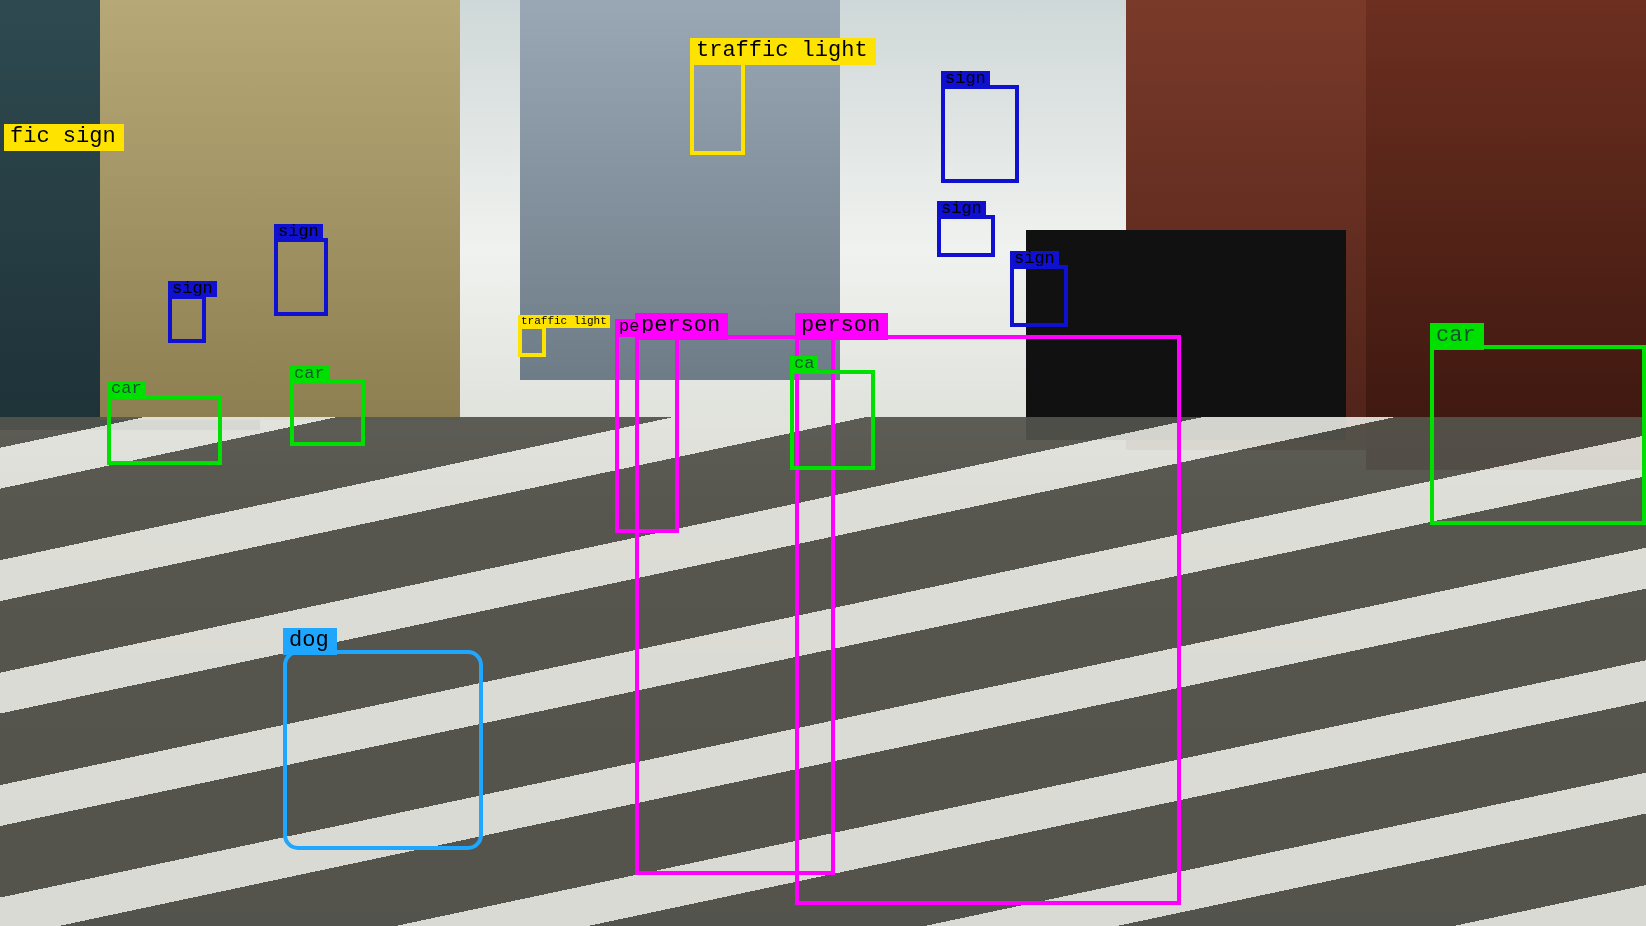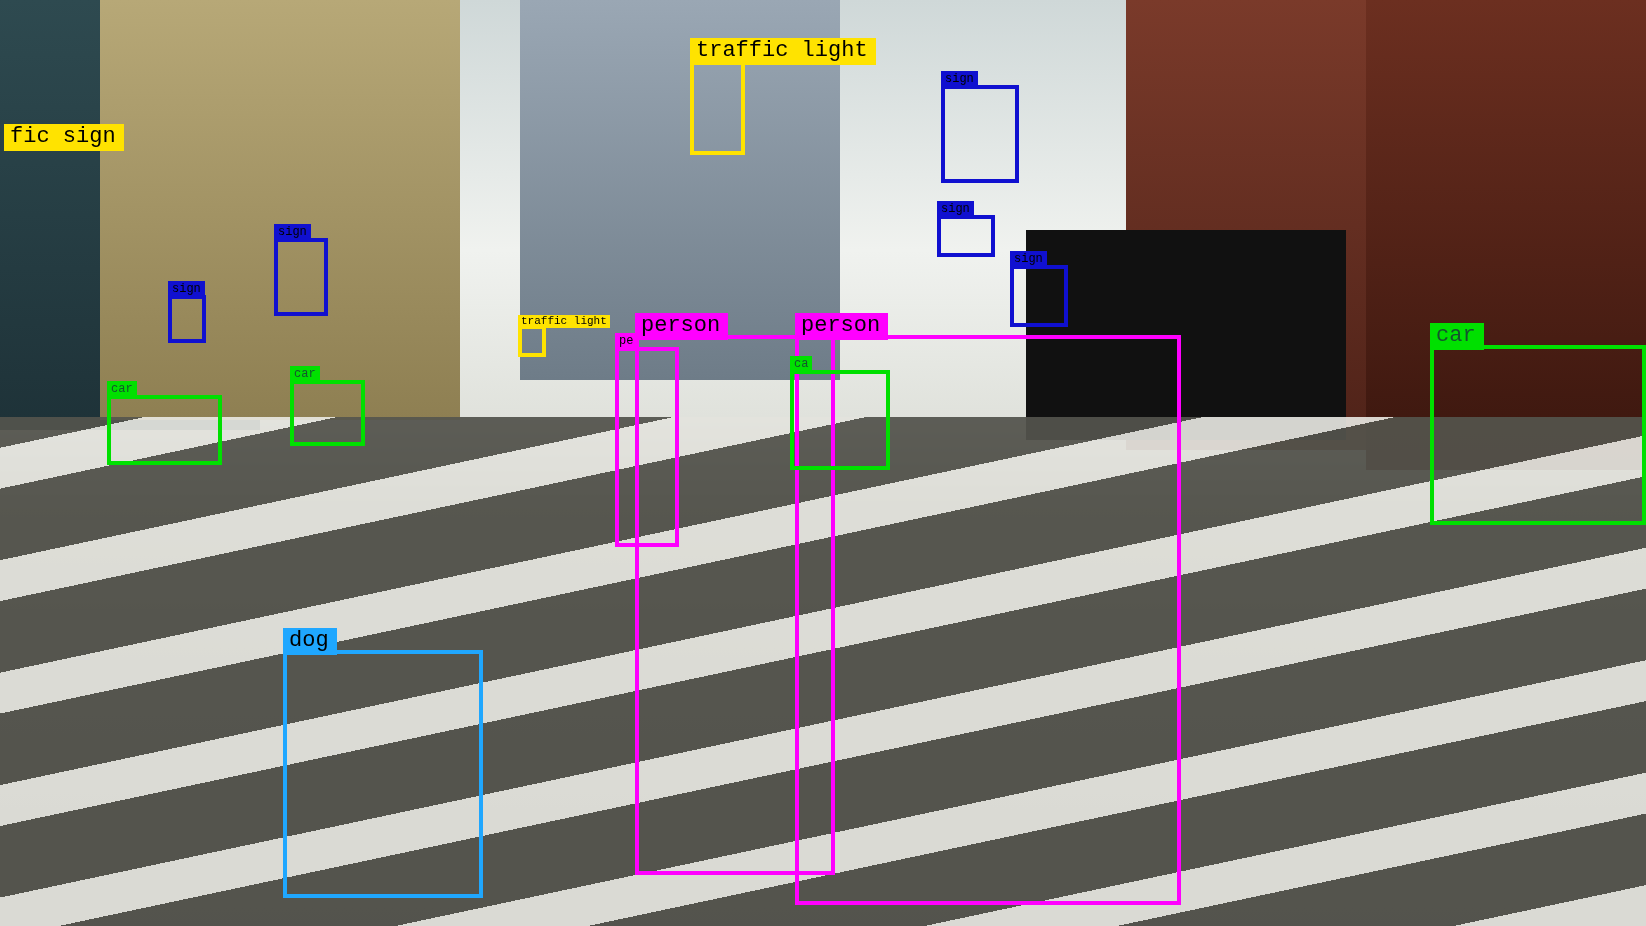--- a/index.html
+++ b/index.html
@@ -67,21 +67,21 @@
     position: absolute;
     top: -26px;
     left: -4px;
     padding: 1px 8px 2px 6px;
     font-size: 22px;
     line-height: 24px;
     font-family: "Courier New", monospace;
     font-weight: 400;
     white-space: nowrap;
   }
-  .det.small .lbl { font-size:12px; line-height:16px; top:-18px; padding:0 4px;}
+  .det.small .lbl { font-size:17px; line-height:16px; top:-18px; padding:0 4px;}
   .det.tiny  .lbl { font-size:11px; line-height:13px; top:-14px; padding:0 3px;}
 
   
   .cls-person        { border-color:#ff00ff; }
   .cls-person  .lbl  { background:#ff00ff; color:#000; }
   .cls-dog           { border-color:#1fa7ff; }
   .cls-dog     .lbl  { background:#1fa7ff; color:#000; }
   .cls-car           { border-color:#00e000; }
   .cls-car     .lbl  { background:#00e000; color:#14532d; }
   .cls-traffic-light { border-color:#ffe300; }
@@ -102,36 +102,36 @@
   <div class="storefront"></div>
   <div class="road"></div>
 
   <div id="overlay">
       <div class="det cls-person normal" style="left: 795px; top: 335px; width: 386px; height: 570px;">
         <span class="lbl">person</span>
       </div>
       <div class="det cls-person normal" style="left: 635px; top: 335px; width: 200px; height: 540px;">
         <span class="lbl">person</span>
       </div>
-      <div class="det cls-person small" style="left: 615px; top: 347px; width: 64px; height: 200px;">
+      <div class="det cls-person small" style="left: 615px; top: 333px; width: 64px; height: 200px;">
         <span class="lbl">pe</span>
       </div>
-      <div class="det cls-dog normal" style="left: 283px; top: 650px; width: 200px; height: 248px;">
+      <div class="det cls-dog normal" style="left: 283px; top: 650px; width: 200px; height: 200px; border-radius: 15px;">
         <span class="lbl">dog</span>
       </div>
       <div class="det cls-car normal" style="left: 1430px; top: 345px; width: 216px; height: 180px;">
         <span class="lbl">car</span>
       </div>
       <div class="det cls-car small" style="left: 107px; top: 395px; width: 115px; height: 70px;">
         <span class="lbl">car</span>
       </div>
       <div class="det cls-car small" style="left: 290px; top: 380px; width: 75px; height: 66px;">
         <span class="lbl">car</span>
       </div>
-      <div class="det cls-car small" style="left: 790px; top: 370px; width: 100px; height: 100px;">
+      <div class="det cls-car small" style="left: 790px; top: 370px; width: 85px; height: 100px;">
         <span class="lbl">ca</span>
       </div>
       <div class="det cls-traffic-light normal" style="left: 690px; top: 60px; width: 55px; height: 95px;">
         <span class="lbl">traffic light</span>
       </div>
       <div class="det cls-traffic-light normal" style="left: 0px; top: 120px; width: 122px; height: 40px; border-color: transparent;">
         <span class="lbl" style="top: 0px; left: 0px;">fic sign</span>
       </div>
       <div class="det cls-traffic-light tiny" style="left: 518px; top: 325px; width: 28px; height: 32px;">
         <span class="lbl">traffic light</span>

